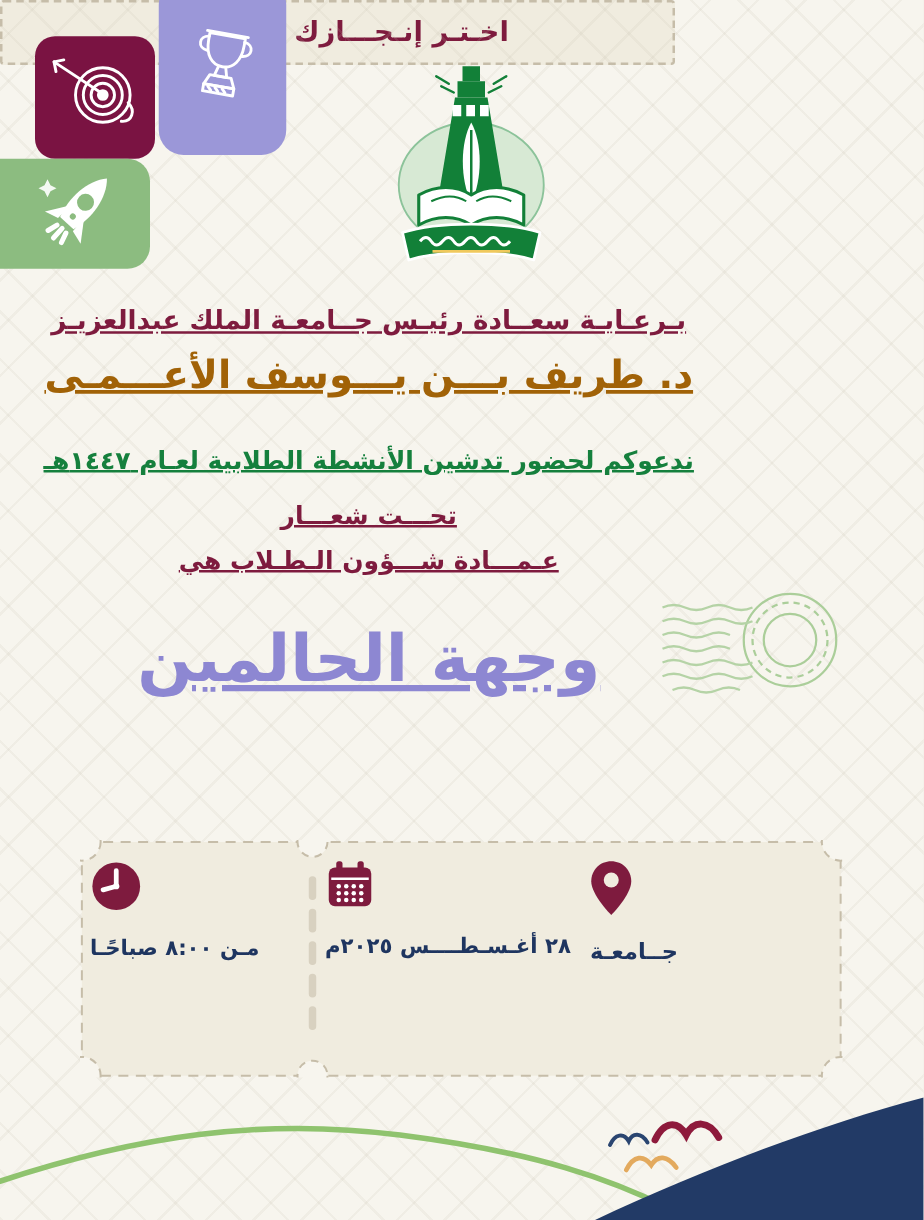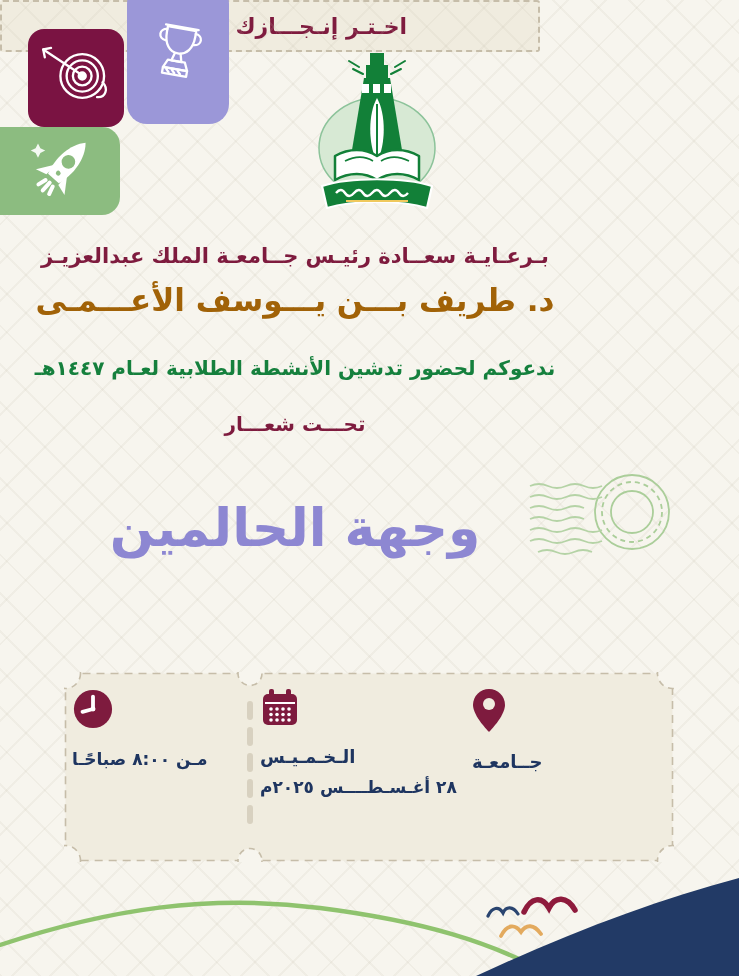--- a/index.html
+++ b/index.html
@@ -20,25 +20,25 @@
   }
   .abs{position:absolute;}
   
   .sq{position:absolute;display:flex;align-items:center;justify-content:center;}
   .sq-lavender{left:127px;top:-16px;width:102px;height:140px;background:#9b97d8;border-radius:20px;z-index:1;}
   .sq-maroon{left:28px;top:29px;width:96px;height:98px;background:#7a1342;border-radius:16px;z-index:2;}
   .sq-green{left:-22px;top:127px;width:142px;height:88px;background:#8cbc80;border-radius:18px;z-index:2;}
   
   .logo{left:306px;top:40px;width:142px;height:172px;z-index:1;}
   
-  .tline{position:absolute;left:0;width:590px;text-align:center;direction:rtl;font-weight:bold;z-index:2;}
+  .tline{position:absolute;left:0;width:590px;text-align:center;direction:rtl;font-weight:bold;z-index:2;text-decoration:underline;}
   .l1{top:244px;font-size:21px;color:#7e1b3e;}
   .l2{top:282px;font-size:31px;color:#a16207;}
   .l3{top:356px;font-size:20px;color:#15803d;}
-  .l4{top:400px;font-size:20px;color:#7e1b3e;letter-spacing:1px;margin-top:12px;}
+  .l4{top:400px;font-size:20px;color:#7e1b3e;letter-spacing:1px;}
   .l5{top:436px;font-size:20px;color:#7e1b3e;}
   .slogan{top:498px;font-size:52px;color:#8d87d2;font-weight:bold;z-index:2;}
   .stamp{left:528px;top:466px;width:160px;height:116px;z-index:1;}
   
   .banner{
     left:100px;top:606px;width:540px;height:52px;box-sizing:border-box;
     background:#f0ecdf;border:2px dashed #c6bda9;border-radius:3px;
     display:flex;align-items:center;justify-content:center;z-index:2;
   }
   .banner-text{direction:rtl;font-weight:bold;font-size:22px;color:#7e1b3e;}
@@ -137,20 +137,21 @@
       <path d="M16,146 C44,137 98,137 126,146 L121,168 C96,160 46,160 21,168 Z" fill="#128038" stroke="#ffffff" stroke-width="2.2" stroke-linejoin="round"></path>
       <path d="M30,153 q5,-6 9,0 t9,0 t9,0 t9,0 t9,0 t9,0 t9,0 t9,0" stroke="#ffffff" stroke-width="2.4" fill="none"></path>
       <path d="M40,161 h62" stroke="#f0c95d" stroke-width="2.2"></path>
     </svg>
   </div>
 
   <div class="tline l1">بـرعـايـة سعــادة رئيـس جــامعـة الملك عبدالعزيـز</div>
   <div class="tline l2">د. طريف بـــن يـــوسف الأعـــمـى</div>
   <div class="tline l3">ندعوكم لحضور تدشين الأنشطة الطلابية لعـام ١٤٤٧هـ</div>
   <div class="tline l4">تحـــت شعـــار</div>
+  <div class="tline l5">عـمـــادة شـــؤون الـطـلاب هي</div>
 
   <div class="abs stamp">
     <svg width="160" height="116" viewBox="0 0 160 116">
       <g fill="none" stroke="#abce9a" stroke-width="1.8">
         <circle cx="104" cy="46" r="37"></circle>
         <circle cx="104" cy="46" r="30" stroke-dasharray="5 4"></circle>
         <circle cx="104" cy="46" r="21"></circle>
       </g>
       <g fill="none" stroke="#b5d3a6" stroke-width="1.8">
         <path d="M2,20 q9,-4 18,0 t18,0 t18,0 t18,0"></path>
@@ -217,21 +218,20 @@
               <circle cx="17" cy="26.5" r="1.8"></circle>
               <circle cx="23" cy="26.5" r="1.8"></circle>
               <circle cx="29" cy="26.5" r="1.8"></circle>
             <circle cx="11" cy="32" r="1.8"></circle>
               <circle cx="17" cy="32" r="1.8"></circle>
               <circle cx="23" cy="32" r="1.8"></circle>
               <circle cx="29" cy="32" r="1.8"></circle>
           </g>
         </svg>
       </span>
-      <div class="t-title">الـخـمـيـس</div>
       <div class="t-line">٢٨ أغـسـطــــس ٢٠٢٥م</div>
     </div>
 
     <div class="t-col t-loc">
       <span class="t-icon">
         <svg width="34" height="45" viewBox="0 0 34 45">
           <path d="M17,1 C8,1 1,8 1,17 C1,28 17,44 17,44 C17,44 33,28 33,17 C33,8 26,1 17,1 Z" fill="#7e1b3e"></path>
           <circle cx="17" cy="16" r="6" fill="#f0ecdf"></circle>
         </svg>
       </span>

